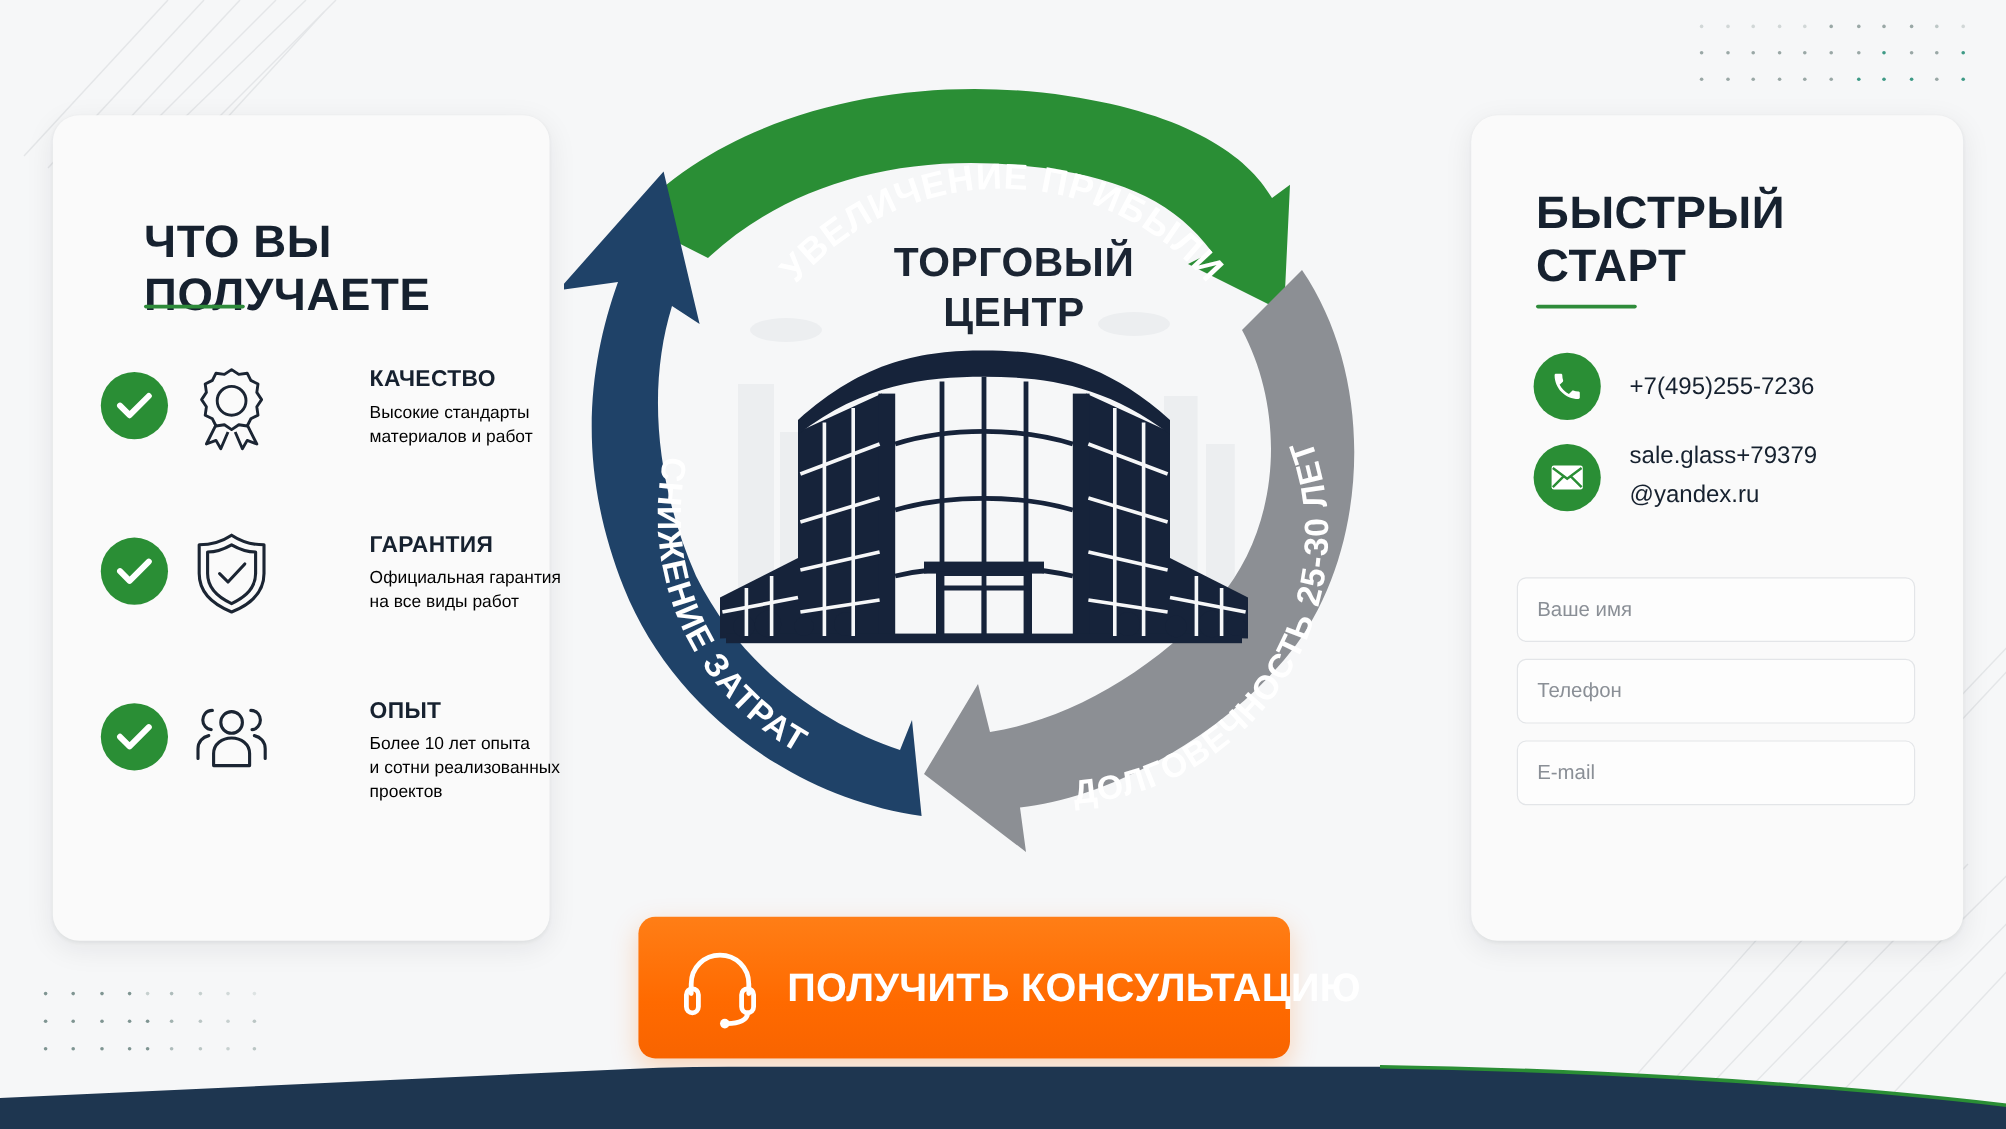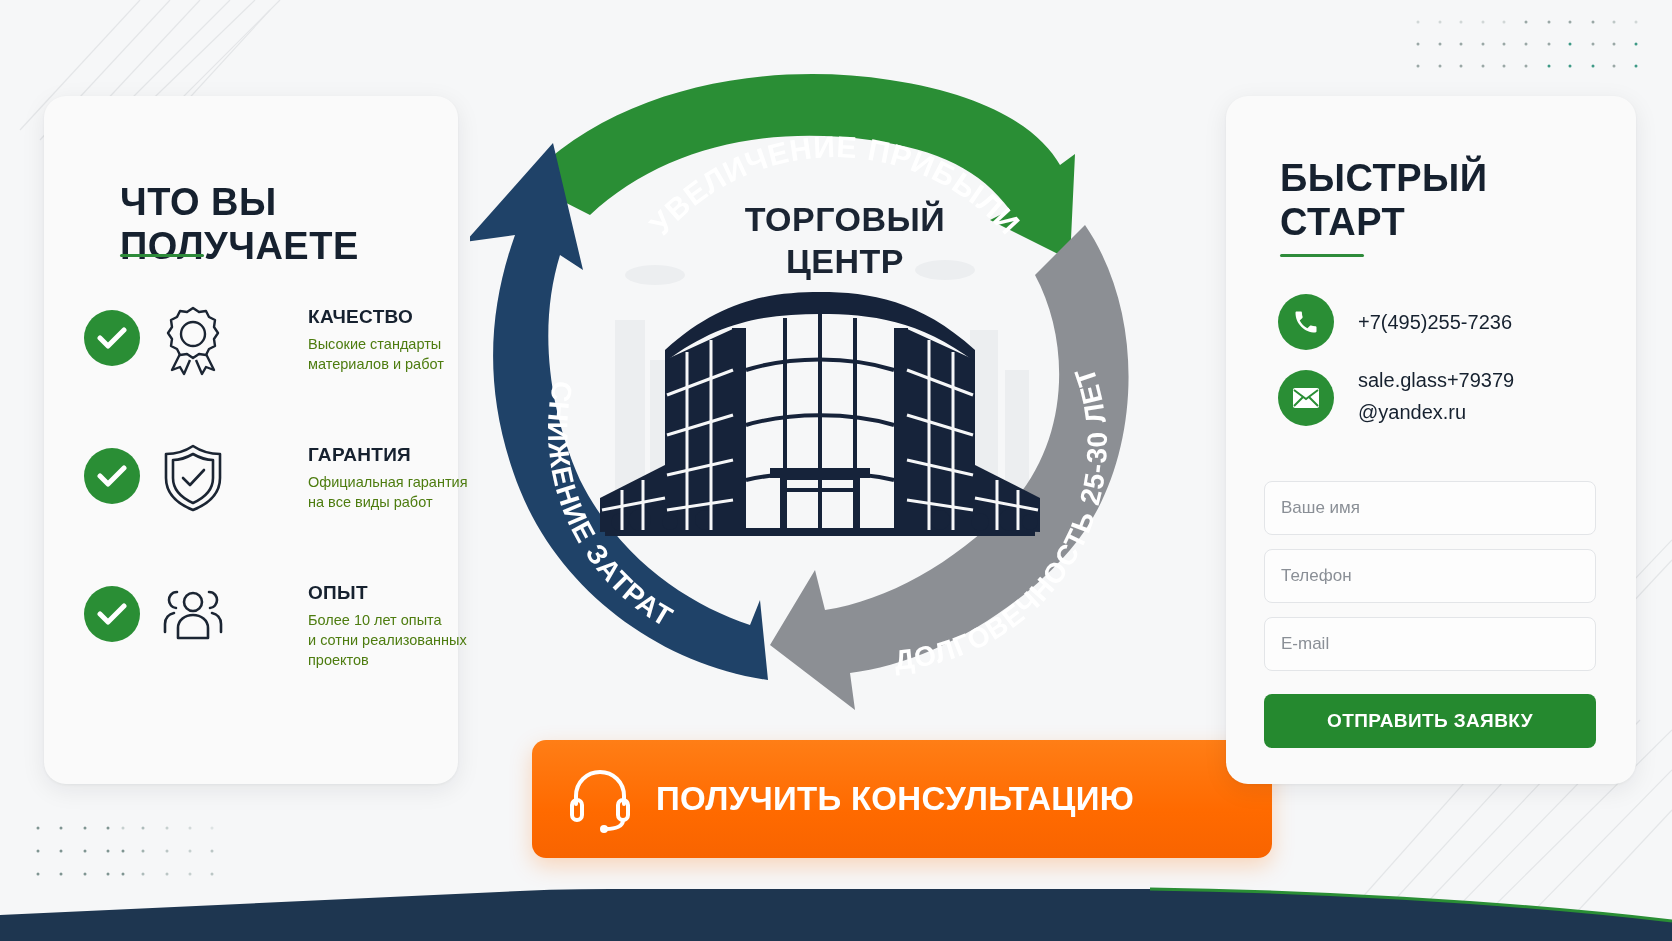--- a/index.html
+++ b/index.html
@@ -40,21 +40,21 @@
   .card-right .title-rule { left: 54px; top: 158px; }
 
   .feature { position: absolute; left: 40px; width: 360px; height: 110px; }
   .check-circle {
     position: absolute; left: 0; top: 0; width: 56px; height: 56px; border-radius: 50%;
     background: #2a8e35; display: flex; align-items: center; justify-content: center;
   }
   .feature-icon { position: absolute; left: 76px; top: -6px; width: 66px; height: 72px; }
   .feature-text { position: absolute; left: 180px; top: -4px; width: 190px; margin-left: 44px; }
   .feature-title { font-size: 19px; font-weight: 700; color: #16212f; letter-spacing: 0.3px; margin-bottom: 6px; }
-  .feature-desc { font-size: 14.5px; line-height: 20px; color: #4d7c0f; white-space: pre-line; }
+  .feature-desc { font-size: 14.5px; line-height: 20px; color: #000000; white-space: pre-line; }
 
   .contact { position: absolute; left: 52px; display: flex; align-items: flex-start; }
   .contact-circle {
     width: 56px; height: 56px; border-radius: 50%; background: #2a8e35;
     display: flex; align-items: center; justify-content: center; flex-shrink: 0;
   }
   .contact-text { margin-left: 24px; font-size: 20px; line-height: 32px; color: #16212f; white-space: pre-line; }
 
   .field {
     position: absolute; left: 38px; width: 332px; height: 54px;
@@ -73,21 +73,21 @@
 
   .ring { position: absolute; left: 470px; top: 70px; width: 730px; height: 690px; }
 
   .center-title {
     position: absolute; left: 680px; top: 198px; width: 330px; text-align: center;
     font-weight: 700; font-size: 34px; line-height: 42px; color: #1b2533; letter-spacing: 0.5px;
     white-space: pre-line;
   }
 
   .cta {
-    position: absolute; left: 532px; top: 740px; width: 740px; height: 118px;
+    position: absolute; left: 532px; top: 764px; width: 543px; height: 118px;
     background: linear-gradient(180deg, #ff7e16 0%, #ff6a00 60%, #f86400 100%);
     border-radius: 14px; border: none; cursor: pointer;
     box-shadow: 0 8px 22px rgba(255,110,0,0.25);
     display: flex; align-items: center;
   }
   .cta-icon { position: absolute; left: 34px; top: 26px; width: 68px; height: 68px; }
   .cta-label {
     position: absolute; left: 124px; top: 0; height: 118px; line-height: 118px;
     color: #fff; font-weight: 700; font-size: 33px; letter-spacing: 0.3px; white-space: nowrap;
   }
@@ -401,19 +401,18 @@
           <path d="M2 3 L14 12 L26 3 M2 19 L11 10 M26 19 L17 10" stroke="#2a8e35" stroke-width="2" fill="none"></path>
         </svg>
     </div>
     <a class="contact-text" style="text-decoration:none">sale.glass+79379
 @yandex.ru</a>
   </div>
 
   <input class="field" style="top: 453px;" type="tel" placeholder="Телефон">
   <input class="field" style="top: 385px;" type="text" placeholder="Ваше имя">
   <input class="field" style="top: 521px;" type="email" placeholder="E-mail">
-  <button class="submit-btn">ОТПРАВИТЬ ЗАЯВКУ</button>
 </section>
 
 <svg class="footer-band" width="1672" height="60" viewBox="0 0 1672 60">
   <path d="M0 34 L520 10 C 560 8, 600 8, 640 8 L1150 8 C1300 10, 1500 20, 1672 40 L1672 60 L0 60 Z" fill="#1e3650"></path>
   <path d="M1150 8 C1300 10, 1500 20, 1672 40" stroke="#2a8e35" stroke-width="3" fill="none"></path>
 </svg>
 
 </body></html>

